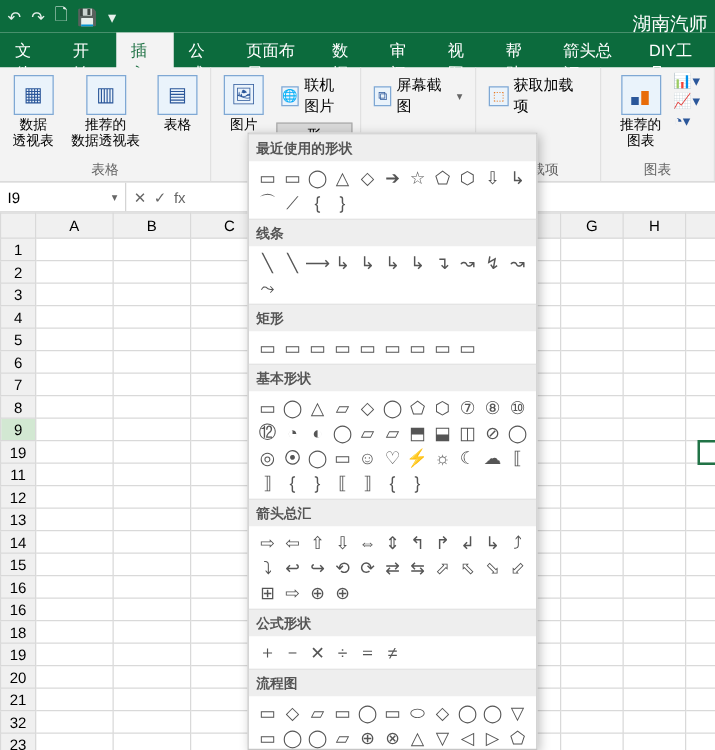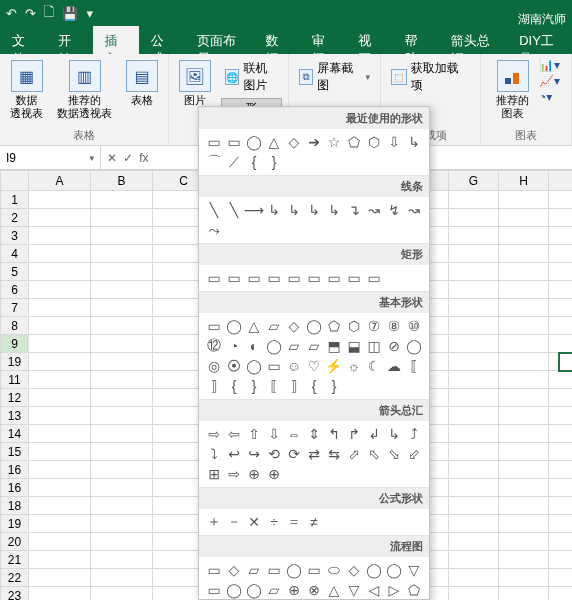--- a/index.html
+++ b/index.html
@@ -2,21 +2,21 @@
 <html><head>
 <meta charset="utf-8">
 <style>
 * { margin: 0; padding: 0; box-sizing: border-box; font-family: "Microsoft YaHei", sans-serif; }
 body { width: 572px; height: 600px; background: #fff; overflow: hidden; font-size: 12px; }
 
 
 .title-bar { background: #0c6b3d; height: 26px; display: flex; align-items: center; padding: 0 6px; color: #fff; }
 .title-bar .qat { display: flex; gap: 8px; align-items: center; }
 .title-bar .qat span { font-size: 13px; opacity: .9; }
-.title-bar .doc-title { margin-left: auto; font-size: 12px; margin-top: 12px; }
+.title-bar .doc-title { margin-left: auto; font-size: 15px; margin-top: 12px; }
 
 
 .ribbon-tabs { background: #0c6b3d; height: 28px; display: flex; align-items: flex-start; color: #fff; }
 .tab { padding: 6px 12px 6px; font-size: 13px; cursor: pointer; }
 .tab.active { background: #f3f3f3; color: #217346; }
 
 
 .ribbon { background: #f3f3f3; height: 92px; border-bottom: 1px solid #d4d4d4; display: flex; position: relative; }
 .group { border-right: 1px solid #e1e1e1; padding: 4px 6px 2px; display: flex; flex-direction: column; align-items: center; justify-content: space-between; }
 .group-label { font-size: 11px; color: #666; margin-top: 2px; }
@@ -40,21 +40,21 @@
 table.grid { border-collapse: collapse; table-layout: fixed; width: 572px; }
 table.grid th, table.grid td { border: 1px solid #d9d9d9; font-size: 12px; font-weight: normal; }
 table.grid th.col { background: #f0f0f0; text-align: center; height: 20px; }
 table.grid th.row { background: #f0f0f0; text-align: center; width: 28px; height: 18px; }
 table.grid td { height: 18px; }
 th.corner { background: #f0f0f0; width: 28px; }
 tr.sel th.row { background: #d2e8d2; }
 th.col.hidden { background: #e8e8e8; }
 
 
-.shapes-panel { position: absolute; left: 198px; top: 106px; width: 232px; height: 494px; background: #fff; border: 1px solid #c6c6c6; box-shadow: 2px 2px 8px rgba(0,0,0,.25); overflow: hidden; z-index: 50; text-align: right; }
+.shapes-panel { position: absolute; left: 198px; top: 106px; width: 232px; height: 494px; background: #fff; border: 1px solid #c6c6c6; box-shadow: 2px 2px 8px rgba(0,0,0,.25); overflow: hidden; z-index: 50; }
 .panel-section-title { background: #eee; color: #555; font-size: 11px; padding: 3px 6px; font-weight: bold; border-top:1px solid #e4e4e4;}
 .panel-shapes { display: flex; flex-wrap: wrap; gap: 2px; padding: 4px 6px; }
 .shape-item { width: 18px; height: 18px; display: flex; align-items: center; justify-content: center; color: #555; font-size: 14px; cursor: pointer; border-radius:2px; font-family: "Segoe UI Symbol","Arial Unicode MS",sans-serif; }
 
 
 .shapes-btn { background: #d8d8d8; border: 1px solid #aaa; padding: 1px 6px; display: flex; align-items: center; gap: 4px; }
 
 
 .chart-ico { width:16px;height:16px;display:inline-block;background:linear-gradient(to top,#2b579a 40%,transparent 40%),linear-gradient(to top,#e86c0a 70%,transparent 70%);background-size:6px 100%,6px 100%;background-position:0 0,8px 0;background-repeat:no-repeat;}
 
@@ -413,21 +413,21 @@
           <th class="row">21</th>
           <td></td>
           <td></td>
           <td></td>
           <td></td>
           <td></td>
           <td></td>
           <td></td>
         </tr>
         <tr>
-          <th class="row">22</th>
+          <th class="row">32</th>
           <td></td>
           <td></td>
           <td></td>
           <td></td>
           <td></td>
           <td></td>
           <td></td>
         </tr>
         <tr>
           <th class="row">23</th>

